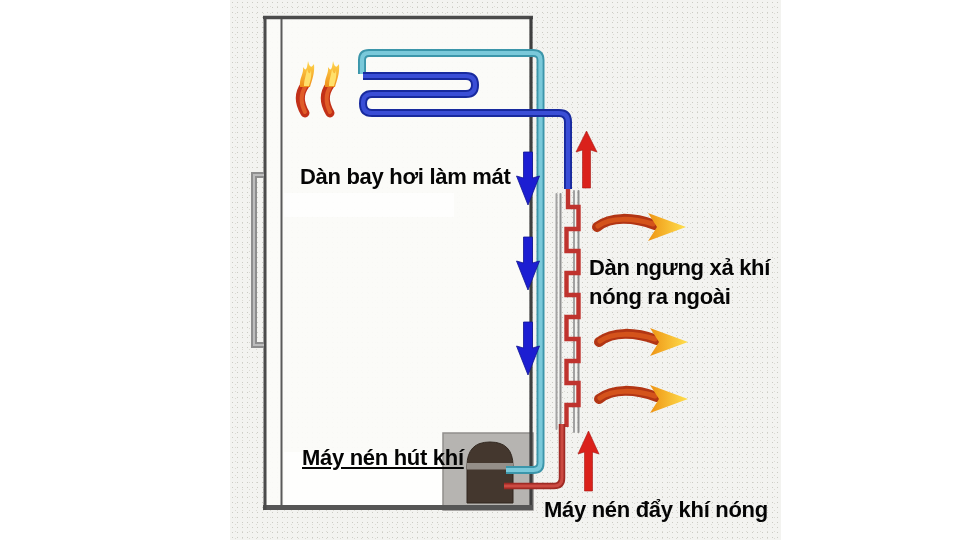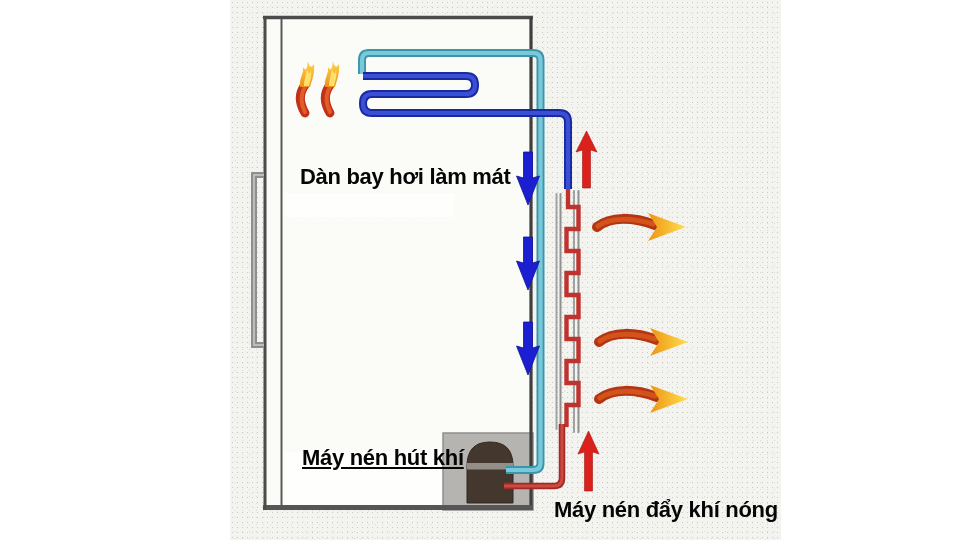--- a/index.html
+++ b/index.html
@@ -17,21 +17,21 @@
     background-position:0 0,2px 3px;
   }
   svg{position:absolute;left:0;top:0;}
   .lbl{
     position:absolute;font-weight:bold;font-size:22px;color:#050505;
     white-space:nowrap;letter-spacing:-0.3px;
   }
   #lbl-evap{left:300px;top:137px;margin-top:27px;}
   #lbl-cond{left:589px;top:253px;line-height:29px;}
   #lbl-suction{left:302px;top:445px;text-decoration:underline;}
-  #lbl-discharge{left:544px;top:497px;margin-left:10px;}
+  #lbl-discharge{left:544px;top:497px;}
 </style>
 </head>
 <body>
 
 <div id="stage">
 
   <div class="stipple"></div>
 
   <svg width="960" height="540" viewBox="0 0 960 540">
     <defs>
@@ -131,19 +131,21 @@
     <g transform="translate(593,382)">
       <path d="M 6 17 C 20 6 42 7 64 15" stroke="#b23514" stroke-width="10" stroke-linecap="round" fill="none"></path>
       <path d="M 7 16 C 20 7 42 8 62 14" stroke="#d4531b" stroke-width="5" stroke-linecap="round" fill="none"></path>
       <polygon points="57,3 95,17 57,31 66,17" fill="url(#hg)"></polygon>
     </g>
   </svg>
 
   <div class="lbl" id="lbl-evap">Dàn bay hơi làm mát</div>
 
   <div class="lbl" id="lbl-cond">
+    <div>Dàn ngưng xả khí</div>
+    <div>nóng ra ngoài</div>
   </div>
 
   <div class="lbl" id="lbl-suction">Máy nén hút khí</div>
 
   <div class="lbl" id="lbl-discharge">Máy nén đẩy khí nóng</div>
 
 </div>
 
 </body></html>

